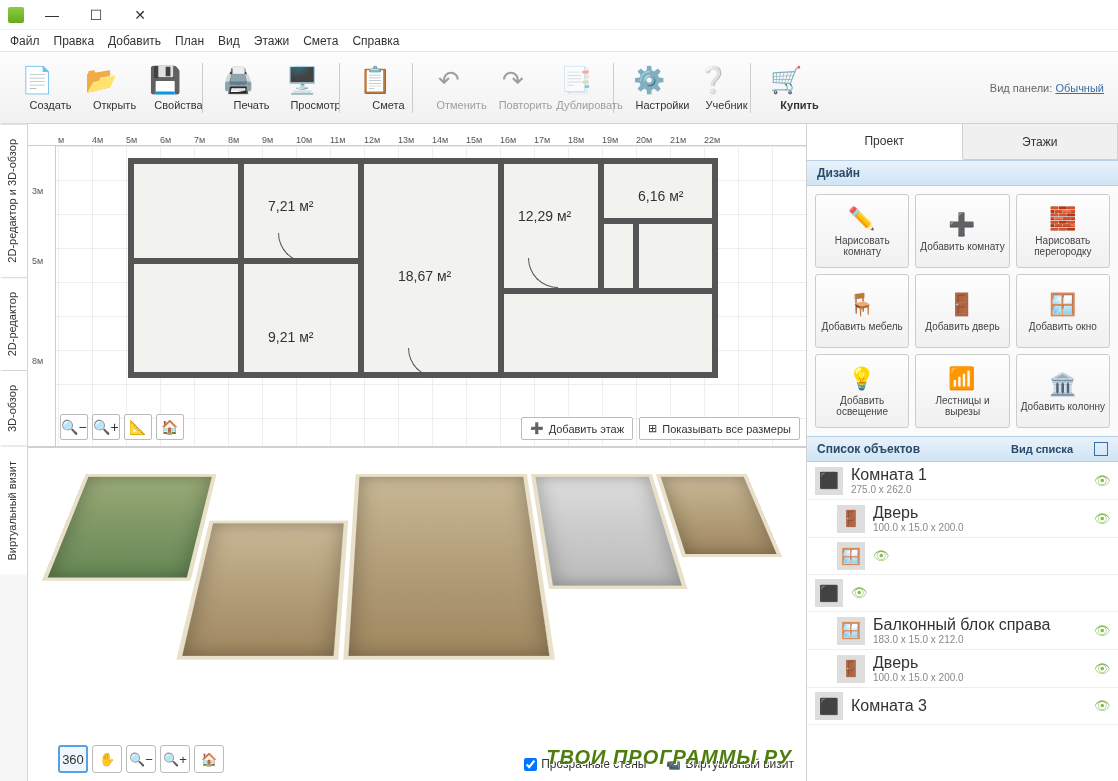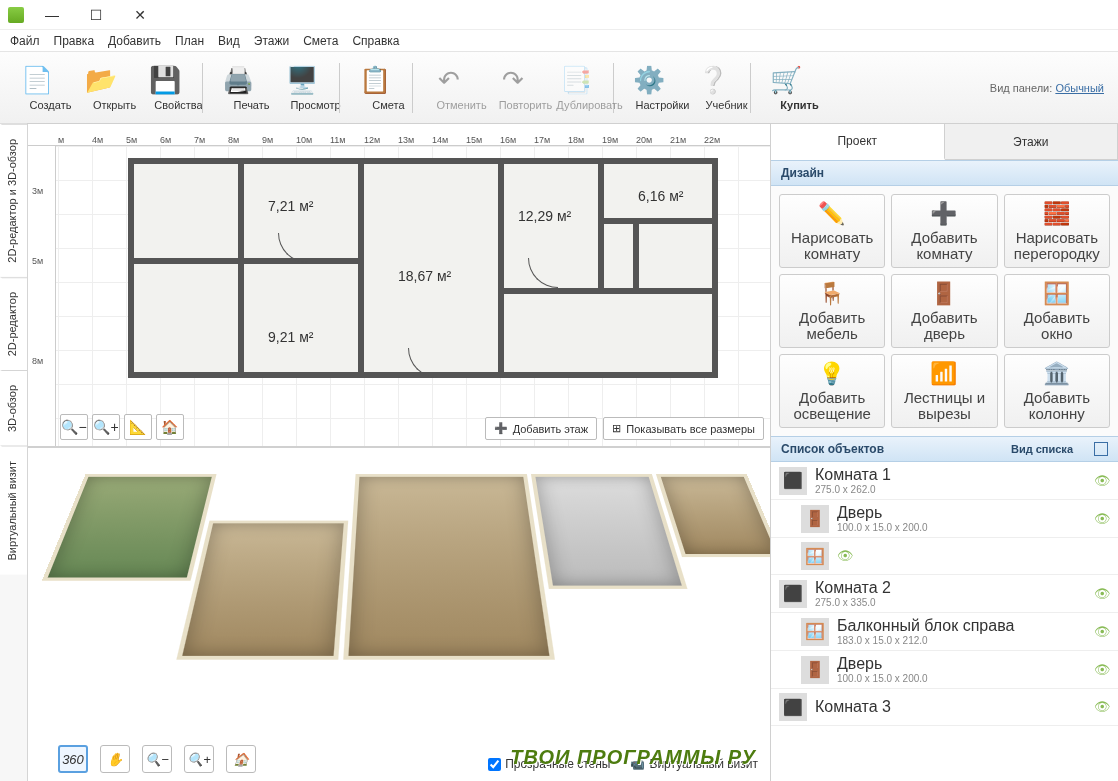--- a/index.html
+++ b/index.html
@@ -38,35 +38,35 @@
 .plan-right-tools { position:absolute; right:6px; bottom:6px; display:flex; gap:6px; }
 .plan-right-tools .wbtn { background:#fff; border:1px solid #bbb; border-radius:2px; padding:4px 8px; font-size:11px; display:flex; align-items:center; gap:5px; cursor:pointer;}
 .view3d { flex:1; background:#fff; position:relative; border-top:2px solid #d0d0d0; overflow:hidden;}
 .floor3d { position:absolute; left:60px; top:20px; width:640px; height:260px; transform: perspective(1000px) rotateX(52deg) rotateZ(0deg); transform-origin: center top; }
 .r3d { position:absolute; background: linear-gradient(#c9b896,#a08860); border: 4px solid #e8e0c8; box-shadow: inset 0 0 20px rgba(0,0,0,.3); }
 .r3d.rA { left:0; top:10px; width:130px; height:150px; background: linear-gradient(#9a7,#685);}
 .r3d.rB { left:134px; top:80px; width:130px; height:170px; }
 .r3d.rC { left:268px; top:10px; width:170px; height:240px; }
 .r3d.rD { left:442px; top:10px; width:120px; height:160px; background:linear-gradient(#ddd,#bbb);}
 .r3d.rE { left:566px; top:10px; width:90px; height:120px; }
-.view3d-tools { position:absolute; left:30px; bottom:8px; display:flex; gap:12px; align-items:center;font-style:italic;}
+.view3d-tools { position:absolute; left:30px; bottom:8px; display:flex; gap:4px; align-items:center;}
 .view3d-tools .pbtn { width:30px; height:28px; background:#fff; border:1px solid #bbb; border-radius:3px; display:flex; align-items:center; justify-content:center; font-size:13px; cursor:pointer;}
 .view3d-tools .pbtn.sel { border:2px solid #5aa0e0; background:#eef6ff;}
 .view3d-right { position:absolute; right:12px; bottom:10px; display:flex; gap:20px; align-items:center; font-size:12px;}
 .chk { display:flex; align-items:center; gap:4px;}
 .chk input { width:13px; height:13px;}
-.rightpanel { width: 348px; border-left:1px solid #d0d0d0; background:#fbfbfb; display:flex; flex-direction:column; }
+.rightpanel { width: 312px; border-left:1px solid #d0d0d0; background:#fbfbfb; display:flex; flex-direction:column; }
 .rtabs { height:36px; display:flex; border-bottom:1px solid #d0d0d0; }
 .rtab { flex:1; display:flex; align-items:center; justify-content:center; font-size:12px; background:#f0f0f0; border-right:1px solid #d0d0d0; cursor:pointer;}
 .rtab.active { background:#fff; font-weight:500; border-bottom:2px solid #fff; margin-bottom:-1px;}
 .section-hdr { background: linear-gradient(#e9f2fb,#d0e4f5); border-top:1px solid #b5cfe6; border-bottom:1px solid #b5cfe6; padding:5px 10px; font-size:12px; font-weight:600; color:#2a4a6a; display:flex; align-items:center; justify-content:space-between;}
 .design-grid { display:grid; grid-template-columns: repeat(3, 1fr); gap:6px; padding:8px;}
 .dcard { background: linear-gradient(#fefefe,#f0f0f0); border:1px solid #ccc; border-radius:3px; height:74px; display:flex; flex-direction:column; align-items:center; justify-content:center; cursor:pointer; padding:2px;}
 .dcard .dic { width:28px; height:28px; display:flex; align-items:center; justify-content:center; font-size:22px; margin-bottom:2px;}
-.dcard .dlbl { font-size:15px; text-align:center; line-height:1.1; color:#444;}
+.dcard .dlbl { font-size:10px; text-align:center; line-height:1.1; color:#444;}
 .objlist { flex:1; overflow:auto; background:#fff;}
 .obj-row { display:flex; align-items:center; padding:4px 8px; border-bottom:1px solid #eee; gap:8px; cursor:pointer;}
 .obj-row .thumb { width:28px; height:28px; background:#ddd; display:flex; align-items:center; justify-content:center; font-size:16px;}
 .obj-row .info { flex:1; }
 .obj-row .info .nm { font-size:16px; }
 .obj-row .info .dim { font-size:10px; color:#888;}
 .obj-row .eye { width:16px; height:16px; color:#8b5; font-size:13px;}
 .obj-row.child { padding-left: 30px;}
 .watermark { position:absolute; right:14px; bottom:12px; font-size:20px; font-weight:700; font-style:italic; color:#4d7c0f; text-shadow:1px 1px 0 #fff; pointer-events:none; letter-spacing:1px;}
 .list-hdr-right { font-size:11px; color:#2a4a6a; display:flex; align-items:center; gap:21px;}
@@ -326,24 +326,20 @@
             <div class="dim">100.0 x 15.0 x 200.0</div>
           </div>
   <div class="eye">👁</div>
         </div>
         <div class="obj-row child">
           <div class="thumb">🪟</div>
   <div class="eye">👁</div>
         </div>
         <div class="obj-row">
           <div class="thumb">⬛</div>
-  <div class="info">
-            <div class="nm">Комната 2</div>
-            <div class="dim">275.0 x 335.0</div>
-          </div>
   <div class="eye">👁</div>
         </div>
         <div class="obj-row child">
           <div class="thumb">🪟</div>
   <div class="info">
             <div class="nm">Балконный блок справа</div>
             <div class="dim">183.0 x 15.0 x 212.0</div>
           </div>
   <div class="eye">👁</div>
         </div>

